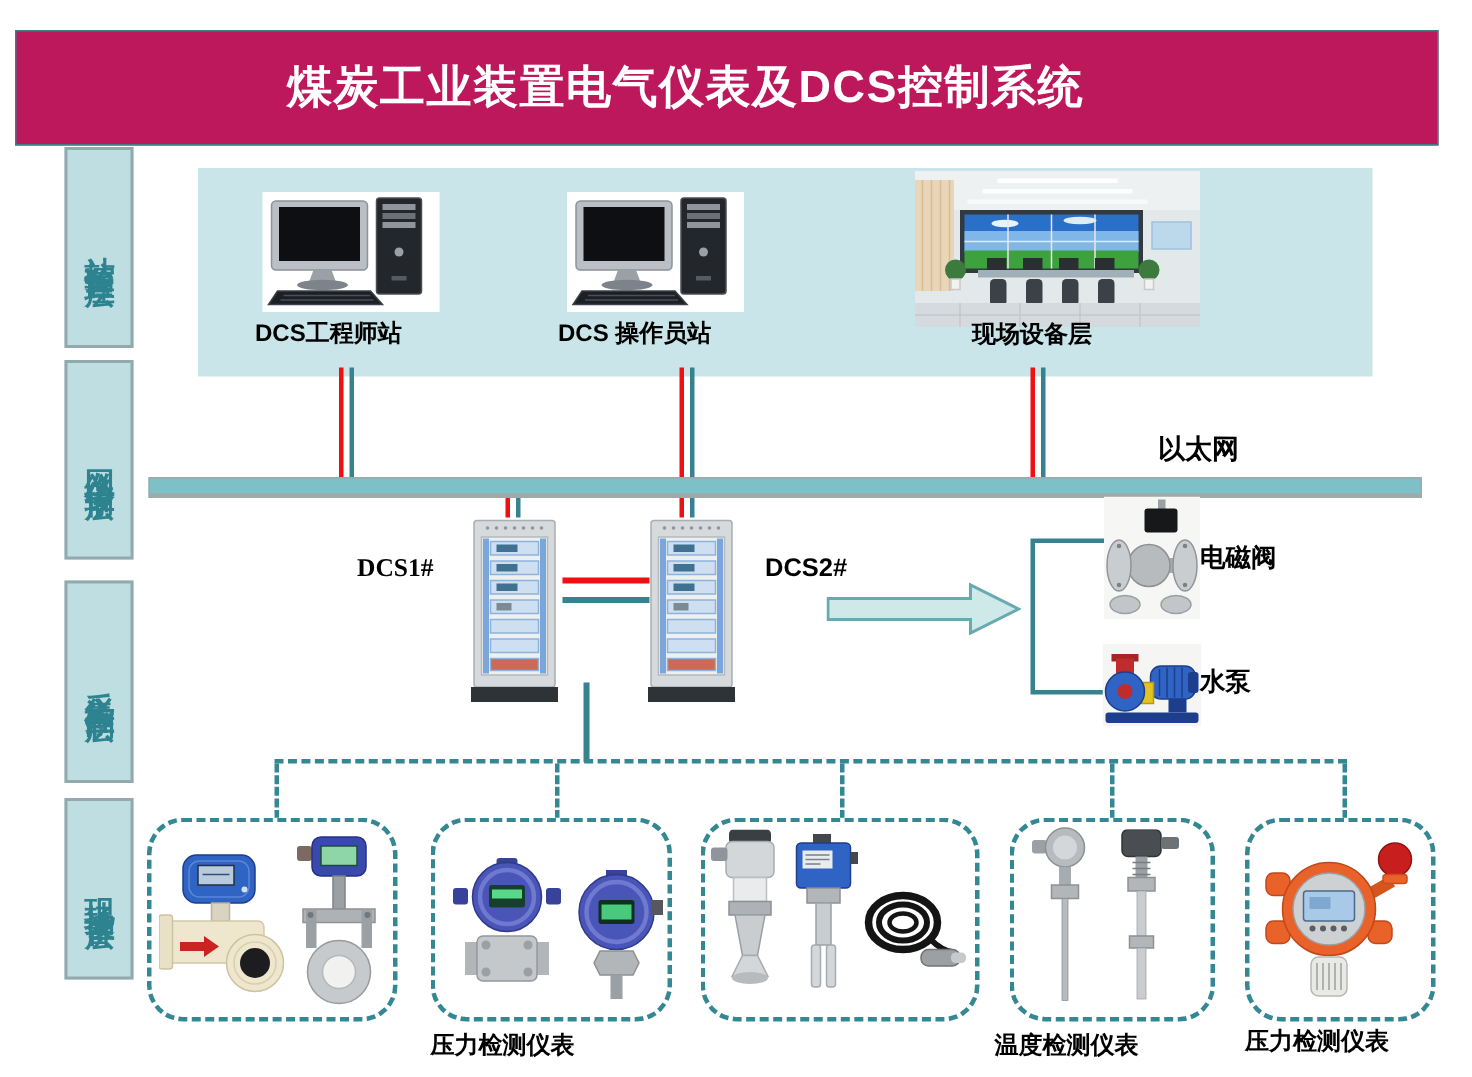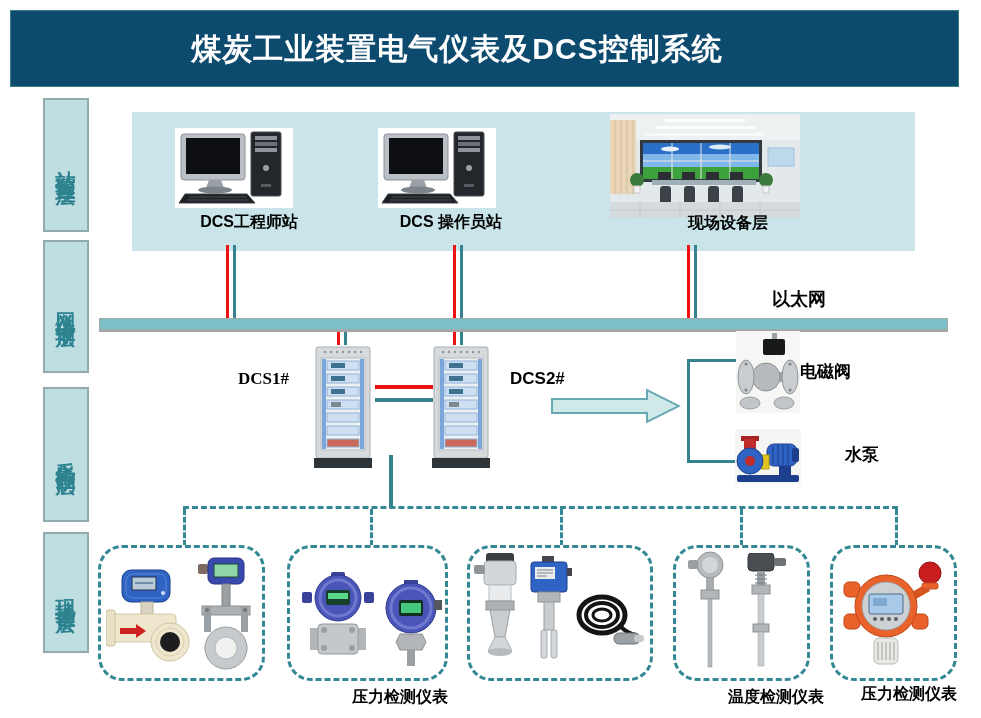--- a/index.html
+++ b/index.html
@@ -1,29 +1,29 @@
 <!DOCTYPE html>
 <html><head>
 <meta charset="utf-8">
 <style>
   html,body{margin:0;padding:0;background:#fff;}
   body{font-family:"Liberation Sans", sans-serif;}
   .canvas{position:relative;width:981px;height:718px;background:#ffffff;overflow:hidden;}
   .abs{position:absolute;}
-  .title-bar{left:10px;top:10px;width:949px;height:77px;background:#0c4a6e;border:1px solid #3c7e87;box-sizing:border-box;}
+  .title-bar{left:10px;top:20px;width:949px;height:77px;background:#be185d;border:1px solid #3c7e87;box-sizing:border-box;}
   .title-text{display:block;line-height:75px;text-align:center;color:#ffffff;font-size:30px;font-weight:bold;letter-spacing:1px;padding-right:55px;white-space:nowrap;}
   .layer-box{left:43px;width:46px;background:#bfdee2;border:2px solid #92a9ad;box-sizing:border-box;display:flex;align-items:center;justify-content:center;}
   .layer-box span{writing-mode:vertical-rl;text-orientation:upright;color:#2e8391;font-weight:bold;font-size:20px;letter-spacing:4px;line-height:1;}
   .top-panel{left:132px;top:112px;width:783px;height:139px;background:#c9e5e9;}
   .photo{background:#ffffff;}
   .caption{font-weight:bold;color:#000;white-space:nowrap;}
   .cap16{font-size:16px;}
   .cap17{font-size:17px;}
   .cap18{font-size:18px;}
-  .tc{text-align:right;}
+  .tc{text-align:left;}
   .vl{width:3px;}
   .red{background:#ee1111;}
   .teal{background:#36828e;}
   .bus{left:99px;top:318px;width:849px;height:14px;background:#7ec0c7;border:1px solid #a0a8a8;border-bottom-width:3px;box-sizing:border-box;}
   .dash-h{border-top:3px dashed #338894;height:0;}
   .dash-v{border-left:3px dashed #338894;width:0;}
   .field-box{top:545px;height:136px;border:3px dashed #338894;border-radius:24px;box-sizing:border-box;background:#fff;}
   svg{display:block;}
 </style>
 </head>
@@ -238,21 +238,21 @@
       <rect x="9" y="10" width="12" height="10" fill="#c02b2b"></rect>
       <rect x="32" y="15" width="30" height="22" rx="7" fill="#2f63c4" stroke="#1d3e8c"></rect>
       <path d="M38 17 V35 M43 16 V36 M48 16 V36 M53 16 V36" stroke="#1d3e8c" fill="none"></path>
       <rect x="57" y="19" width="7" height="14" rx="2" fill="#1d3e8c"></rect>
       <rect x="26" y="26" width="8" height="14" fill="#e3c31f" stroke="#b89a10"></rect>
       <circle cx="15" cy="32" r="13" fill="#2f63c4" stroke="#1d3e8c"></circle>
       <circle cx="15" cy="32" r="5" fill="#c02b2b"></circle>
       <rect x="44" y="37" width="12" height="9" fill="#1d3e8c"></rect>
     </svg>
   </div>
-  <div class="abs caption cap17" style="left:800px;top:443px;padding-left:45px;">水泵</div>
+  <div class="abs caption cap17" style="left:800px;top:443px;">水泵</div>
 
   <div class="abs dash-h" style="left:183px;top:506px;width:715px;"></div>
   <div class="abs dash-v" style="left:183px;top:509px;height:37px;"></div>
   <div class="abs dash-v" style="left:370px;top:509px;height:37px;"></div>
   <div class="abs dash-v" style="left:560px;top:509px;height:37px;"></div>
   <div class="abs dash-v" style="left:740px;top:509px;height:37px;"></div>
   <div class="abs dash-v" style="left:895px;top:509px;height:37px;"></div>
 
   <div class="abs field-box" style="left:98px;width:167px;"></div>
   <div class="abs field-box" style="left:287px;width:161px;"></div>
@@ -375,21 +375,21 @@
       <rect x="6" y="0" width="26" height="18" rx="4" fill="#4a4e53" stroke="#303438"></rect>
       <rect x="32" y="5" width="12" height="8" rx="2" fill="#6d7277"></rect>
       <rect x="15" y="18" width="8" height="14" fill="#9aa0a4"></rect>
       <path d="M13 22 h12 M13 26 h12 M13 30 h12" stroke="#777c81"></path>
       <rect x="10" y="32" width="18" height="9" fill="#b2b6b9" stroke="#8d9194"></rect>
       <rect x="16" y="41" width="6" height="30" fill="#c9cdd0" stroke="#9aa0a4" stroke-width="0.5"></rect>
       <rect x="11" y="71" width="16" height="8" fill="#b2b6b9" stroke="#8d9194"></rect>
       <rect x="16" y="79" width="6" height="34" fill="#c9cdd0" stroke="#9aa0a4" stroke-width="0.5"></rect>
     </svg>
   </div>
-  <div class="abs caption cap16 tc" style="left:687px;top:687px;width:137px;">温度检测仪表</div>
+  <div class="abs caption cap16 tc" style="left:663px;top:687px;width:137px;">温度检测仪表</div>
 
   <div class="abs" style="left:842px;top:558px;width:104px;height:110px;">
     <svg width="104" height="110" viewBox="0 0 104 110">
       <polygon points="70,34 84,26 88,33 74,41" fill="#d6551f"></polygon>
       <circle cx="88" cy="15" r="11" fill="#c81e1e" stroke="#8e1414"></circle>
       <rect x="80" y="25" width="16" height="6" rx="2" fill="#e8622a" stroke="#c84e1d"></rect>
       <rect x="2" y="24" width="16" height="15" rx="5" fill="#e8622a" stroke="#c0481a"></rect>
       <rect x="2" y="56" width="16" height="15" rx="5" fill="#e8622a" stroke="#c0481a"></rect>
       <rect x="70" y="56" width="16" height="15" rx="5" fill="#e8622a" stroke="#c0481a"></rect>
       <circle cx="44" cy="48" r="31" fill="#e8622a" stroke="#c0481a"></circle>

